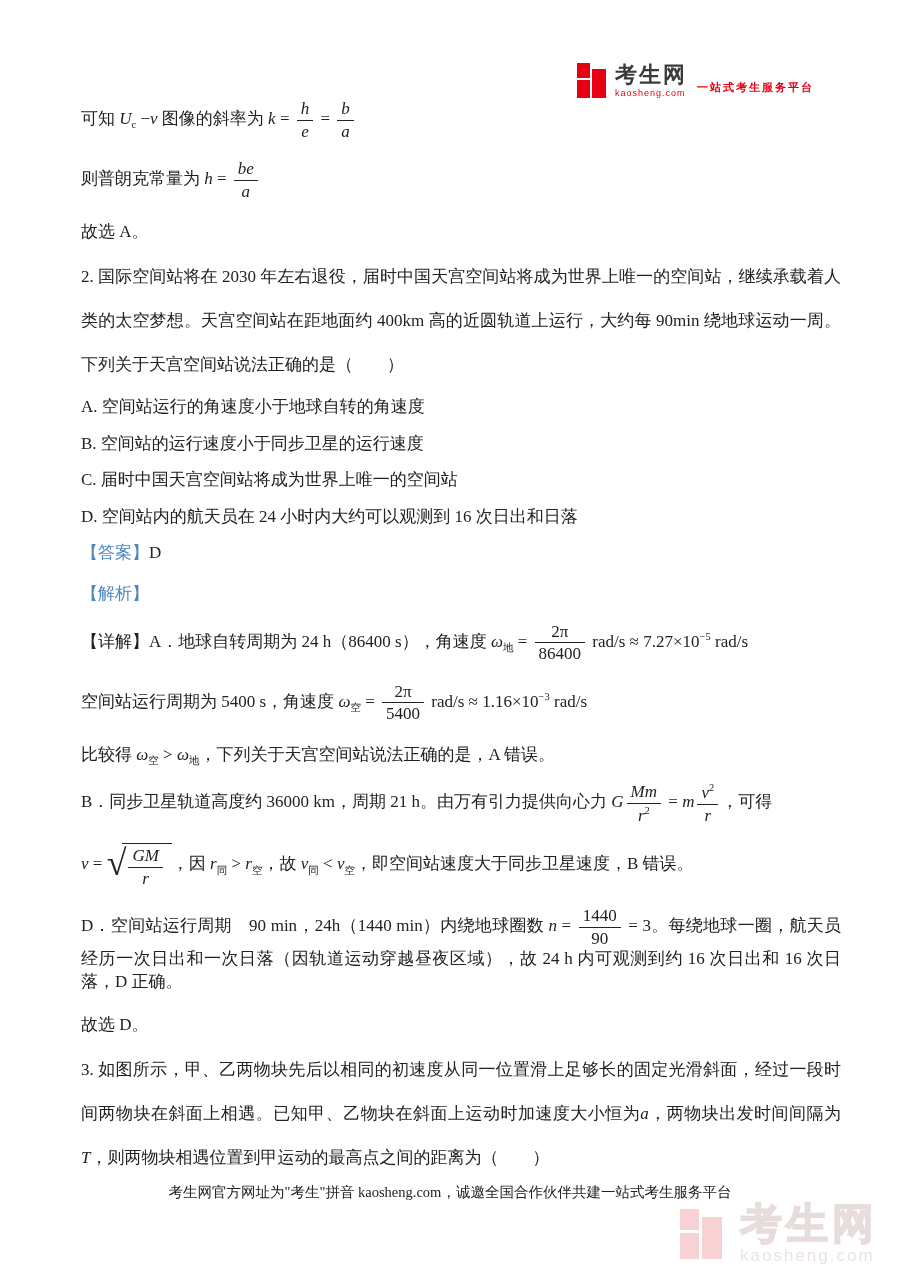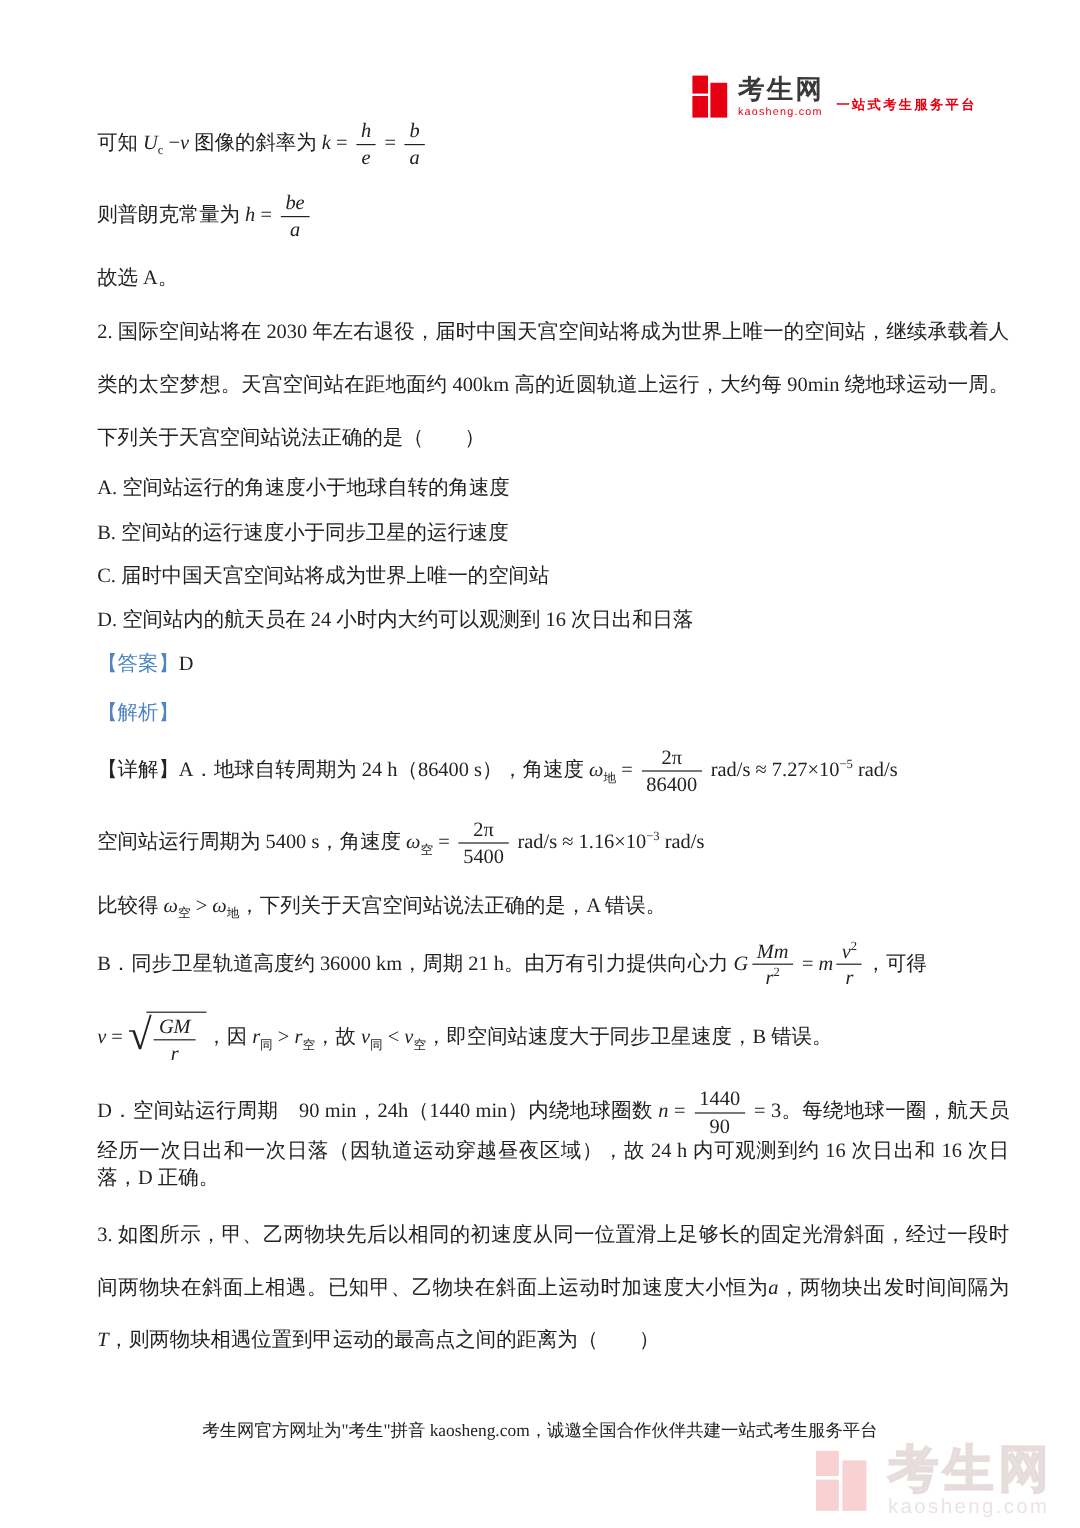--- a/index.html
+++ b/index.html
@@ -157,20 +157,21 @@
 
     <p class="para stem formula">
       <span>D．空间站运行周期　90 min，24h（1440 min）内绕地球圈数</span>
       <i>n</i>
       <span>=</span>
       <span class="frac"><span class="num"><span>1440</span></span><span class="den"><span>90</span></span></span>
       <span>=</span>
       <span>3</span><span>。每绕地球一圈，航天员经历一次日出和一次日落（因轨道运动穿越昼夜区域），故 24 h 内可观测到约 16 次日出和 16 次日落，D 正确。</span>
     </p>
 
+    <p class="para">故选 D。</p>
 
     <p class="para stem">
       <span>3. 如图所示，甲、乙两物块先后以相同的初速度从同一位置滑上足够长的固定光滑斜面，经过一段时间两物块在斜面上相遇。已知甲、乙物块在斜面上运动时加速度大小恒为</span><i>a</i><span>，两物块出发时间间隔为</span><i>T</i><span>，则两物块相遇位置到甲运动的最高点之间的距离为（　　）</span>
     </p>
 
   </div>
 
   <div class="footer">考生网官方网址为"考生"拼音 kaosheng.com，诚邀全国合作伙伴共建一站式考生服务平台</div>
 
   <div class="watermark">

